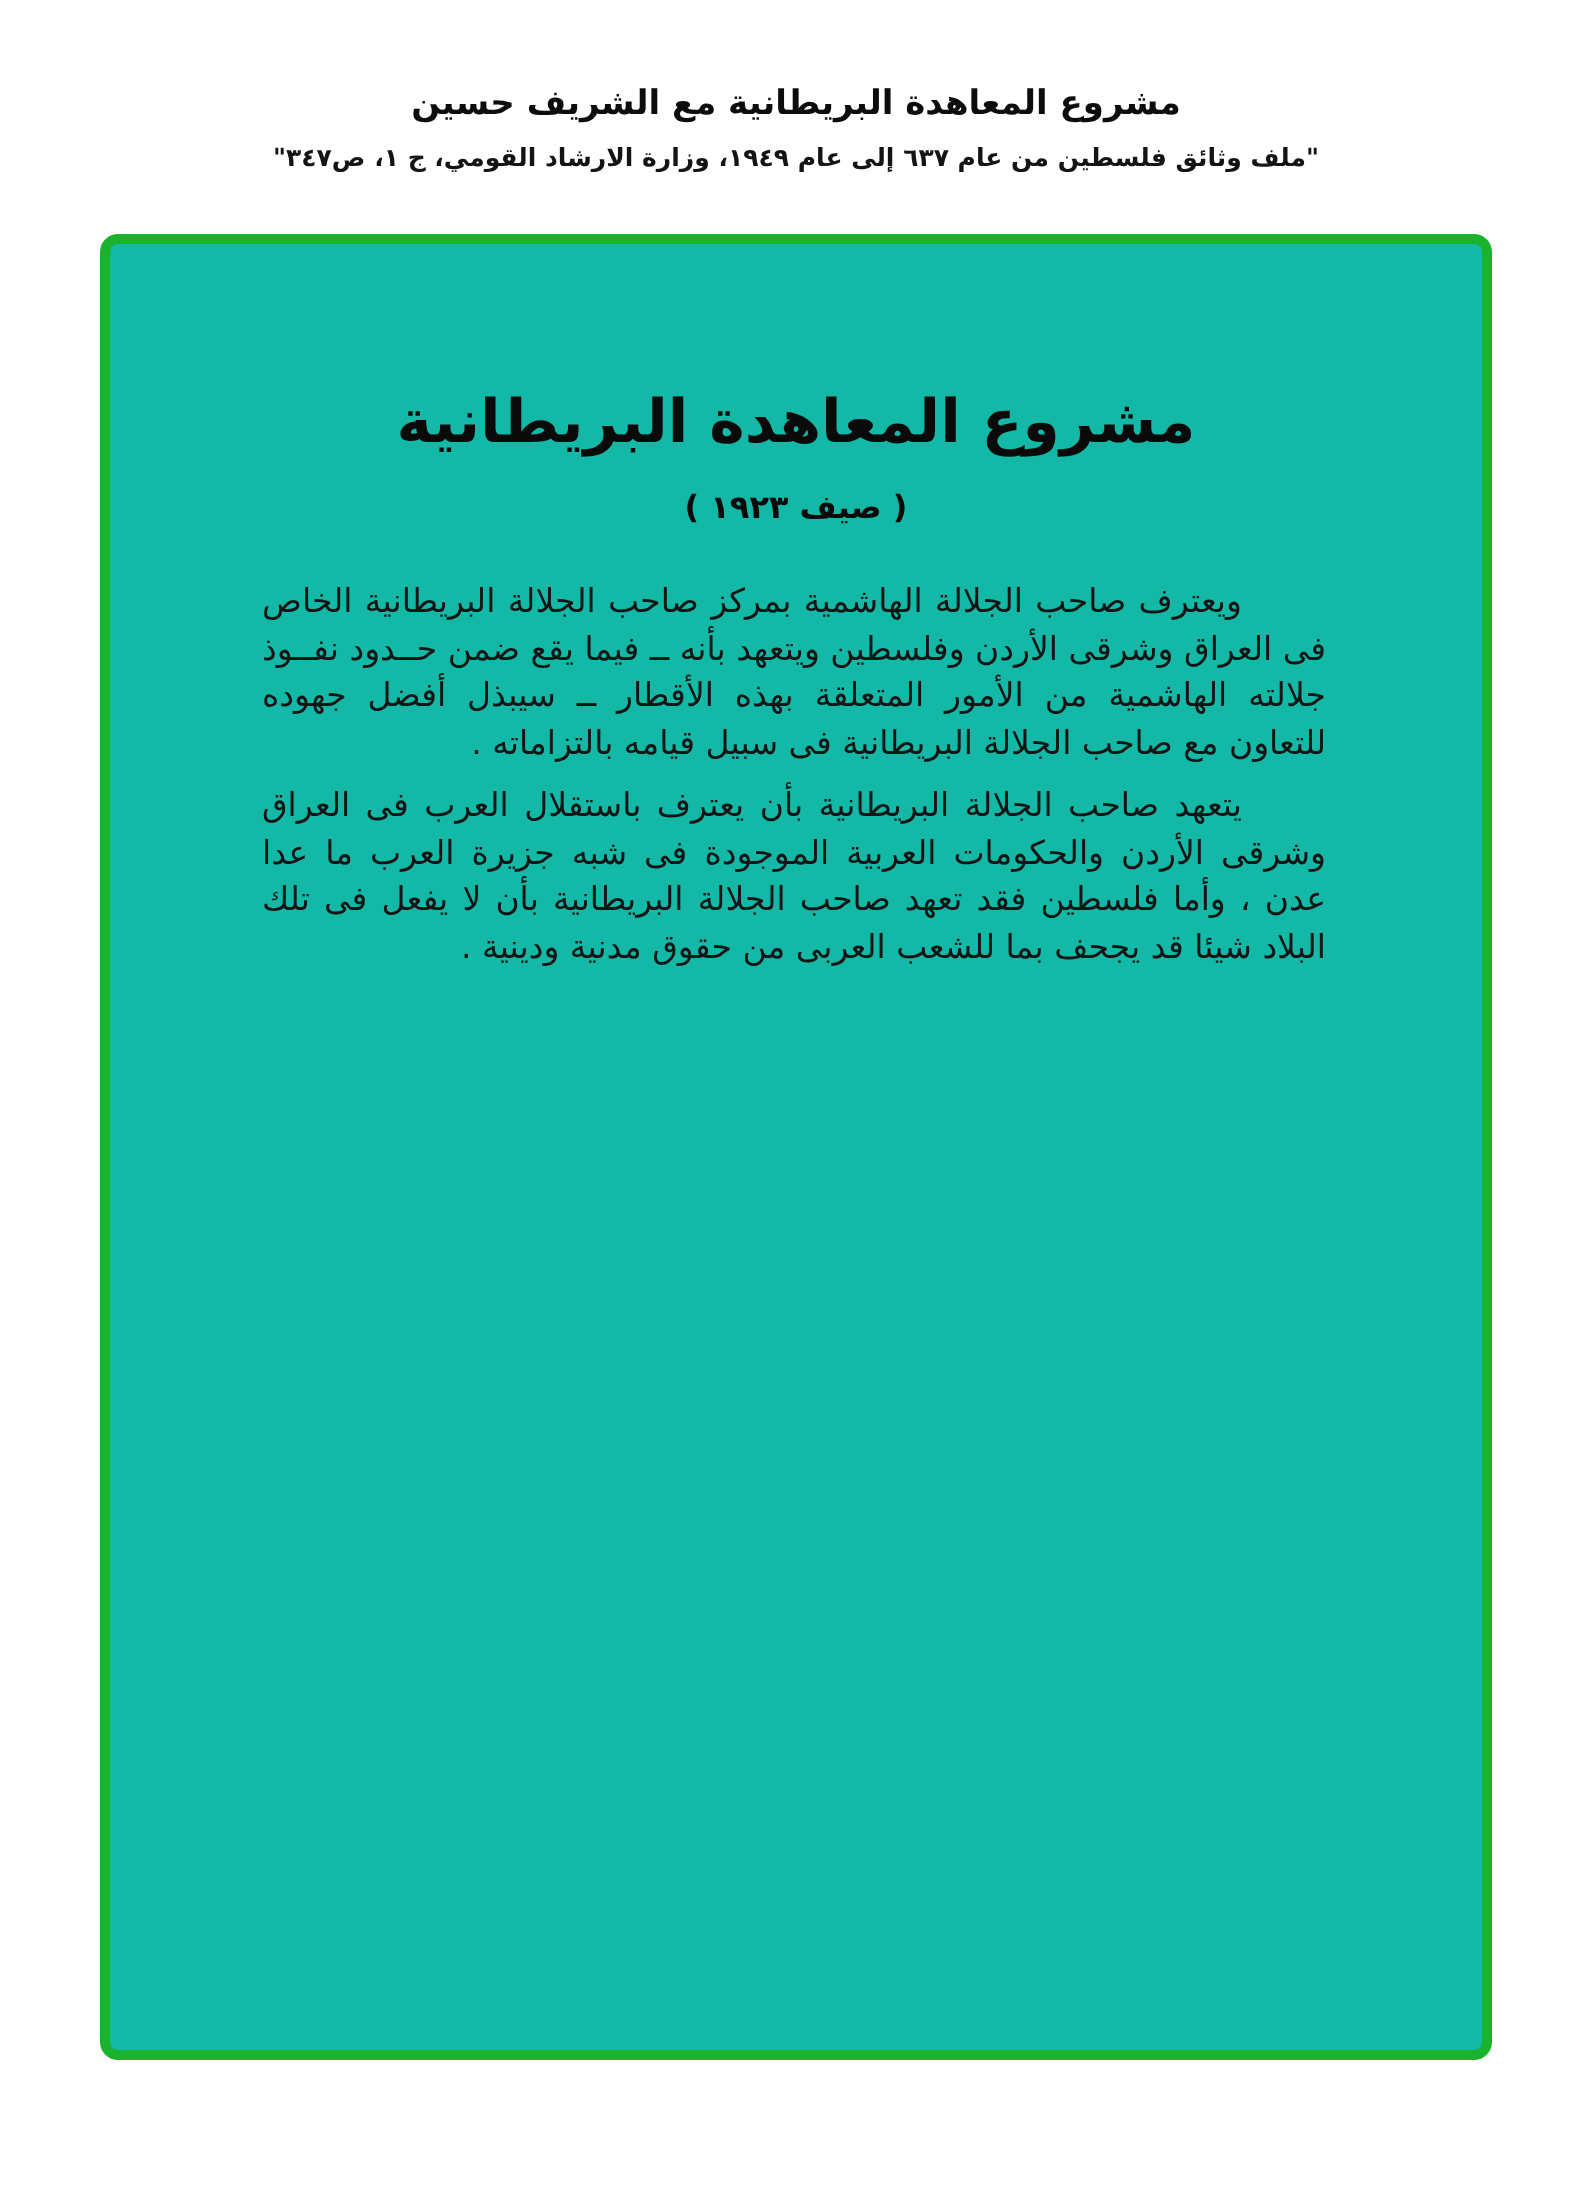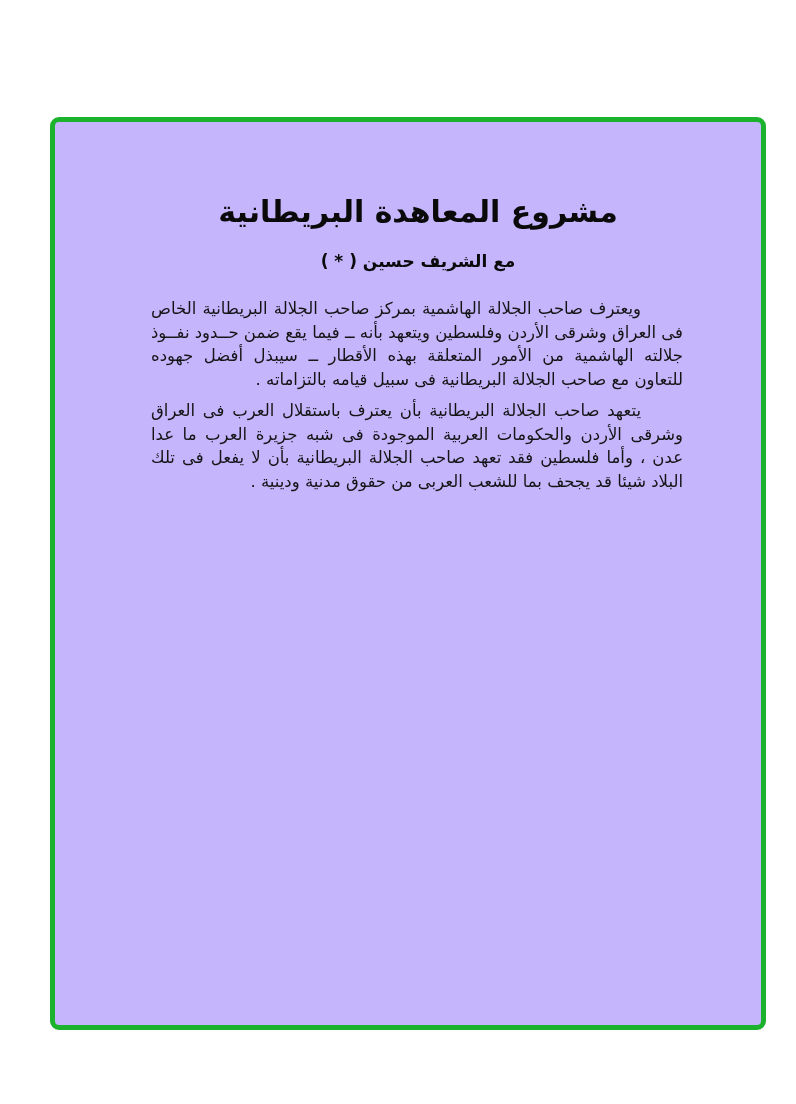--- a/index.html
+++ b/index.html
@@ -39,22 +39,21 @@
   }
   
   .doc-frame {
     position: absolute;
     left: 50px;
     top: 117px;
     width: 686px;
     height: 903px;
     border: 5px solid #1bb32e;
     border-radius: 9px;
-    background: #c4b5fd;
-    padding-left: 20px;
+    background: #14b8a6;
   }
   .doc-inner {
     position: relative;
     width: 100%;
     height: 100%;
     direction: rtl;
   }
   .doc-title {
     margin: 72px 0 0 0;
     text-align: center;
@@ -97,28 +96,32 @@
     color: #3a3a3a;
     direction: rtl;
     letter-spacing: 0.5px;
   }
 </style>
 </head>
 <body>
 
 <div class="page">
 
+  <div class="top-header">
+    <div class="main-title">مشروع المعاهدة البريطانية مع الشريف حسين</div>
+    <div class="source-line">"ملف وثائق فلسطين من عام ٦٣٧ إلى عام ١٩٤٩، وزارة الارشاد القومي، ج ١، ص٣٤٧"</div>
+  </div>
 
   <div class="doc-frame">
     <div class="doc-inner">
 
       <div class="doc-title">مشروع المعاهدة البريطانية</div>
 
-      <div class="doc-subtitle">مع الشريف حسين ( * )</div>
 
+      <div class="doc-date">( صيف ١٩٢٣ )</div>
 
       <div class="doc-body">
         <p>ويعترف صاحب الجلالة الهاشمية بمركز صاحب الجلالة البريطانية الخاص فى العراق وشرقى الأردن وفلسطين ويتعهد بأنه ــ فيما يقع ضمن حــدود نفــوذ جلالته الهاشمية من الأمور المتعلقة بهذه الأقطار ــ سيبذل أفضل جهوده للتعاون مع صاحب الجلالة البريطانية فى سبيل قيامه بالتزاماته .</p>
         <p>يتعهد صاحب الجلالة البريطانية بأن يعترف باستقلال العرب فى العراق وشرقى الأردن والحكومات العربية الموجودة فى شبه جزيرة العرب ما عدا عدن ، وأما فلسطين فقد تعهد صاحب الجلالة البريطانية بأن لا يفعل فى تلك البلاد شيئا قد يجحف بما للشعب العربى من حقوق مدنية ودينية .</p>
       </div>
 
 
     </div>
   </div>
 

